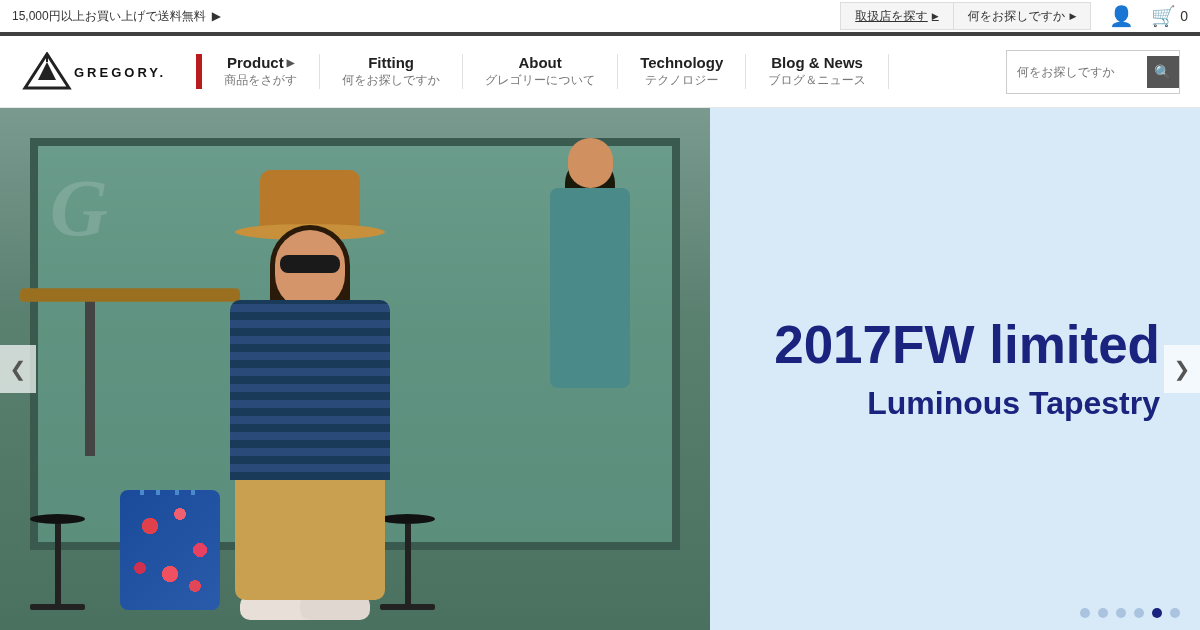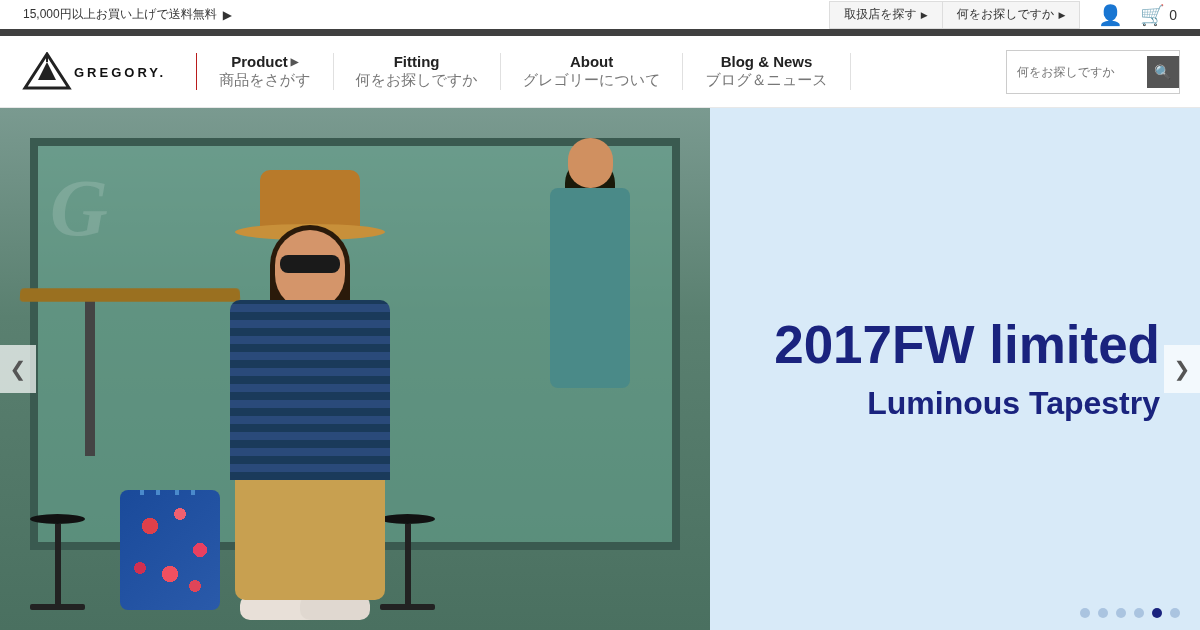--- a/index.html
+++ b/index.html
@@ -1,25 +1,25 @@
 <!DOCTYPE html>
 <html><head>
   <meta charset="utf-8">
   <style>
     * { margin: 0; padding: 0; box-sizing: border-box; }
     body { width: 1200px; height: 630px; overflow: hidden; font-family: 'Arial', sans-serif; background: #fff; }
 
     
     .top-bar {
       background: #fff;
-      border-bottom: 7px solid #404040;
+      border-bottom: 4px solid #404040;
       display: flex;
       align-items: center;
       justify-content: space-between;
-      padding: 0 23px;
+      padding: 0 12px;
       height: 36px;
     }
     .top-bar-left {
       font-size: 12px;
       color: #333;
       display: flex;
       align-items: center;
       gap: 6px;
     }
     .top-bar-right {
@@ -32,21 +32,21 @@
       border: 1px solid #ddd;
       padding: 4px 14px;
       font-size: 12px;
       color: #333;
       cursor: pointer;
       display: flex;
       align-items: center;
       gap: 4px;
       height: 28px;
     }
-    .top-bar-btn:first-child { border-right: none; }
+    .top-bar-btn:first-child { border-right: none; text-decoration: underline; }
 
     
     .header {
       display: flex;
       align-items: center;
       padding: 0 20px;
       height: 72px;
       background: #fff;
       border-bottom: 1px solid #e8e8e8;
     }
@@ -75,35 +75,35 @@
       flex: 1;
     }
     .nav-item {
       display: flex;
       flex-direction: column;
       align-items: center;
       padding: 0 22px;
       cursor: pointer;
       border-right: 1px solid #e0e0e0;
     }
-    .nav-item:first-child { border-left: 1px solid #b91c1c; text-align: center; }
+    .nav-item:first-child { border-left: 6px solid #b91c1c; text-align: center; }
     .nav-item-main {
       font-size: 15px;
       font-weight: 600;
       color: #222;
       display: flex;
       align-items: center;
       gap: 3px;
     }
     .nav-item-main .caret {
       font-size: 10px;
       color: #555;
     }
     .nav-item-sub {
-      font-size: 15px;
+      font-size: 12px;
       color: #777;
       margin-top: 1px;
     }
     .search-area {
       display: flex;
       align-items: center;
       margin-left: 36px;
       border: 1px solid #ccc;
       height: 44px;
       overflow: hidden;
@@ -570,20 +570,26 @@
       <span class="nav-item-sub">何をお探しですか</span>
     </div>
     <div class="nav-item">
       <span class="nav-item-main">
         <span>About</span>
       </span>
       <span class="nav-item-sub">グレゴリーについて</span>
     </div>
     <div class="nav-item">
       <span class="nav-item-main">
+        <span>Technology</span>
+      </span>
+      <span class="nav-item-sub">テクノロジー</span>
+    </div>
+    <div class="nav-item">
+      <span class="nav-item-main">
         <span>Blog &amp; News</span>
       </span>
       <span class="nav-item-sub">ブログ＆ニュース</span>
     </div>
   </nav>
 
   <div class="search-area">
     <input class="search-input" type="text" placeholder="何をお探しですか" style="">
     <button class="search-btn">
       <span>🔍</span>

